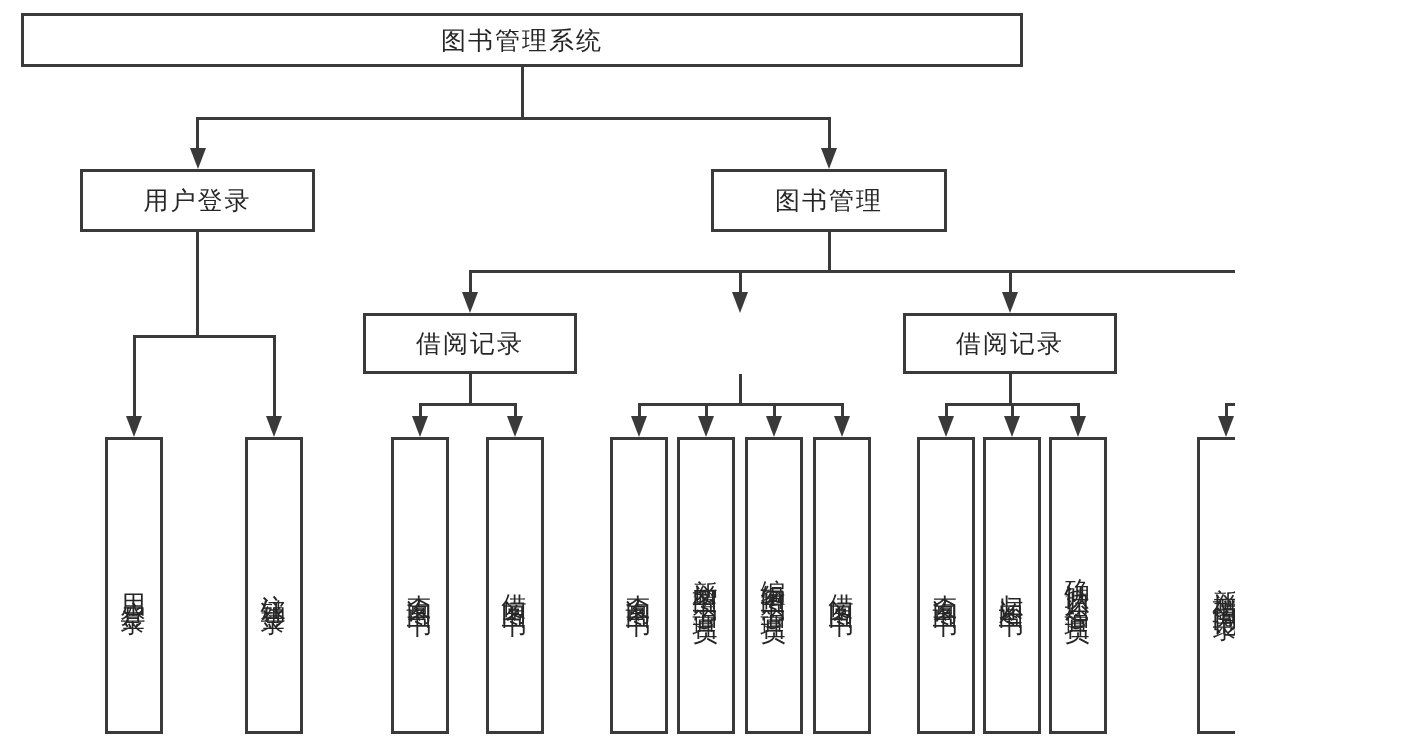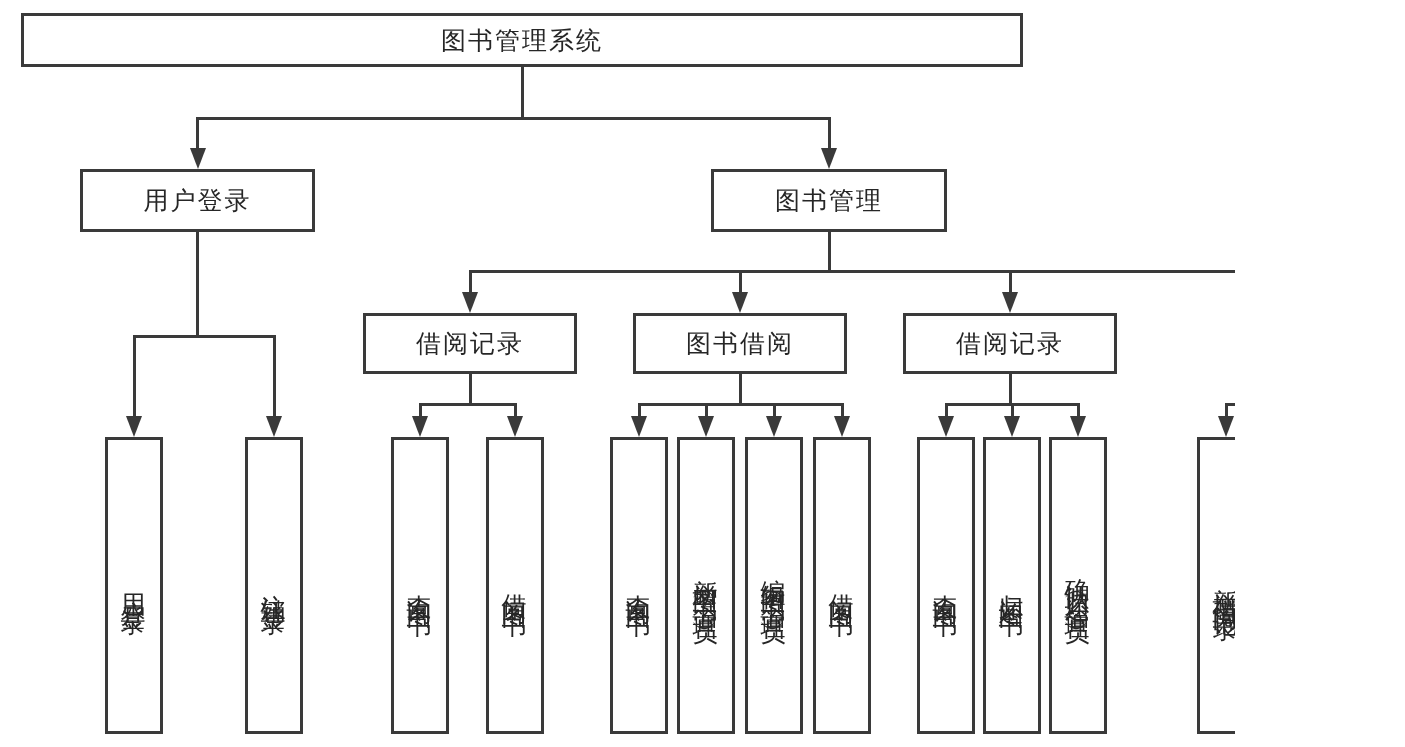--- a/index.html
+++ b/index.html
@@ -39,21 +39,20 @@
 <body>
 
 <div class="stage">
 
   <div class="box" style="left:21px;top:13px;width:1002px;height:54px">图书管理系统</div>
 
   <div class="box" style="left:80px;top:169px;width:235px;height:63px">用户登录</div>
   <div class="box" style="left:711px;top:169px;width:236px;height:63px">图书管理</div>
 
   <div class="box" style="left:363px;top:313px;width:214px;height:61px">借阅记录</div>
-  <div class="box" style="left:633px;top:313px;width:214px;height:61px">图书借阅</div>
   <div class="box" style="left:903px;top:313px;width:214px;height:61px">借阅记录</div>
 
   <div class="box v" style="left:105px;top:437px;width:58px;height:297px">用户登录</div>
   <div class="box v" style="left:245px;top:437px;width:58px;height:297px">注销登录</div>
 
   <div class="box v" style="left:391px;top:437px;width:58px;height:297px">查询图书</div>
   <div class="box v" style="left:486px;top:437px;width:58px;height:297px">借阅图书</div>
 
   <div class="box v" style="left:610px;top:437px;width:58px;height:297px">查询图书</div>
   <div class="box v" style="left:677px;top:437px;width:58px;height:297px">新增图书（管理员）</div>

